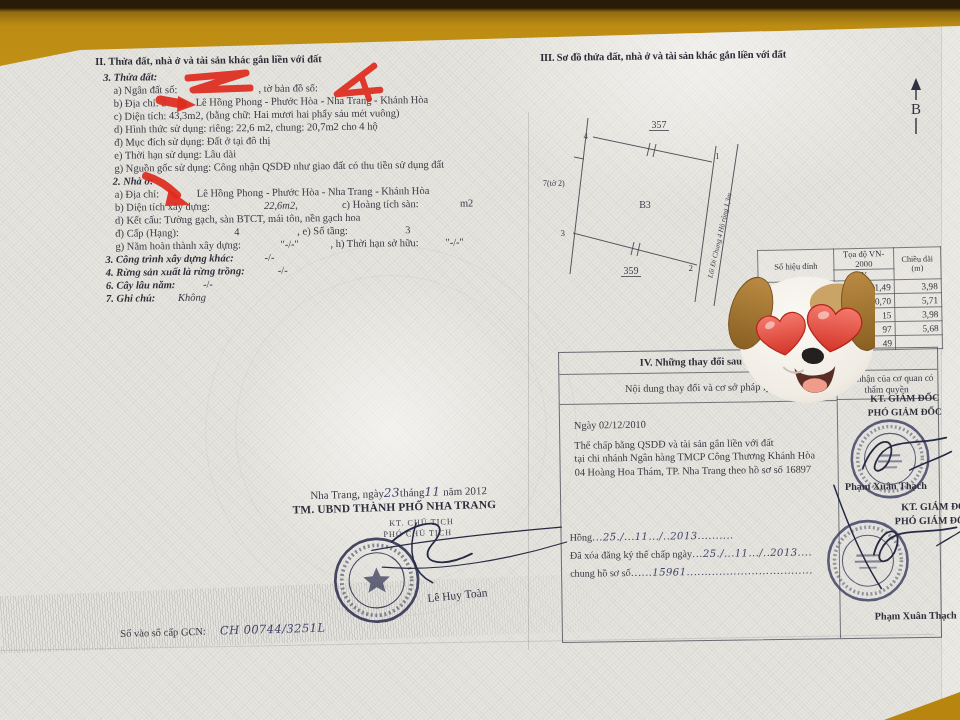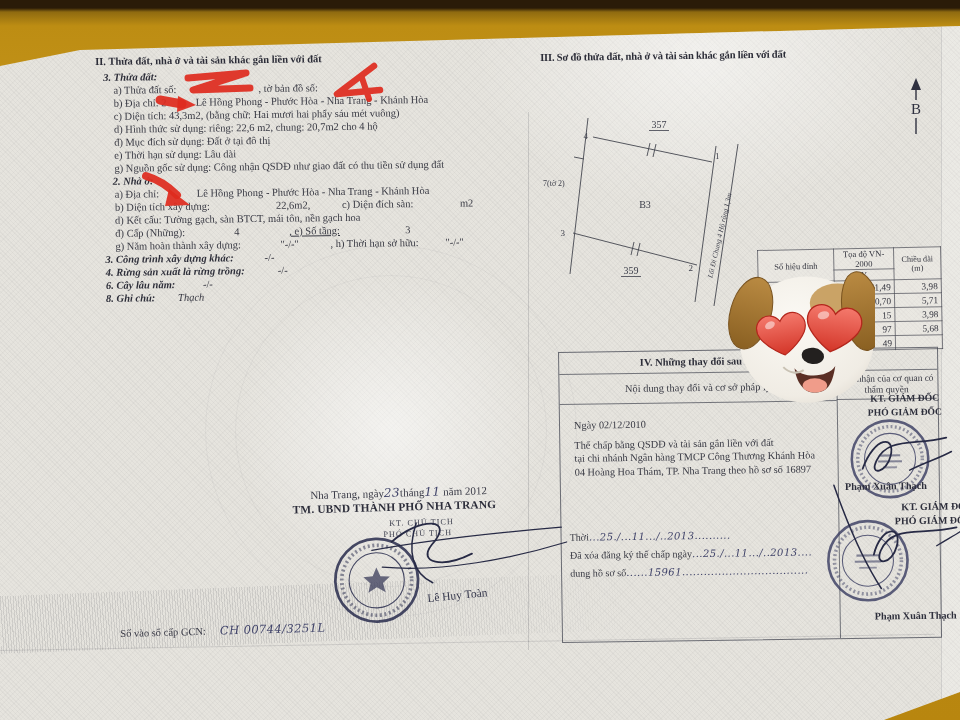--- a/index.html
+++ b/index.html
@@ -107,21 +107,21 @@
   </div>
 
   <div id="s2">
     <div class="ln hd" style="top:5px;">
         <span style="left:0;">II. Thửa đất, nhà ở và tài sản khác gắn liền với đất</span>
       </div>
     <div class="ln" style="top:21px;">
         <span class="bi" style="left:8px;">3. Thửa đất:</span>
       </div>
     <div class="ln" style="top:34px;">
-      <span style="left:18px;">a) Thửa đất số:</span>
+      <span style="left:18px;">a) Ngân đất số:</span>
       <span style="left:163px;">, tờ bản đồ số:</span>
     </div>
     <div class="ln" style="top:47px;">
       <span style="left:18px;">b) Địa chỉ: 2</span>
       <span style="left:100px;">Lê Hồng Phong - Phước Hòa - Nha Trang - Khánh Hòa</span>
     </div>
     <div class="ln" style="top:60px;">
         <span style="left:18px;">c) Diện tích: 43,3m2, (bằng chữ: Hai mươi hai phẩy sáu mét vuông)</span>
       </div>
     <div class="ln" style="top:73px;">
@@ -138,31 +138,31 @@
       </div>
     <div class="ln" style="top:125px;">
         <span class="bi" style="left:16px;">2. Nhà ở:</span>
       </div>
     <div class="ln" style="top:138px;">
       <span style="left:18px;">a) Địa chỉ:</span>
       <span style="left:100px;">Lê Hồng Phong - Phước Hòa - Nha Trang - Khánh Hòa</span>
     </div>
     <div class="ln" style="top:151px;">
       <span style="left:18px;">b) Diện tích xây dựng:</span>
-      <span style="left:179px;">22,6m2,</span>
-      <span style="left:245px;">c) Diện đích sàn:</span>
+      <span style="left:167px;font-style:italic;">22,6m2,</span>
+      <span style="left:245px;">c) Hoàng tích sàn:</span>
       <span style="left:363px;">m2</span>
     </div>
     <div class="ln" style="top:164px;">
         <span style="left:18px;">d) Kết cấu: Tường gạch, sàn BTCT, mái tôn, nền gạch hoa</span>
       </div>
     <div class="ln" style="top:177px;">
-      <span style="left:18px;">đ) Cấp (Những):</span>
+      <span style="left:18px;">đ) Cấp (Hạng):</span>
       <span style="left:137px;">4</span>
-      <span style="left:192px;text-decoration:underline;">, e) Số tầng:</span>
+      <span style="left:200px;">, e) Số tầng:</span>
       <span style="left:308px;">3</span>
     </div>
     <div class="ln" style="top:190px;">
       <span style="left:18px;">g) Năm hoàn thành xây dựng:</span>
       <span style="left:183px;">"-/-"</span>
       <span style="left:233px;">, h) Thời hạn sở hữu:</span>
       <span style="left:348px;">"-/-"</span>
     </div>
     <div class="ln" style="top:203px;">
       <span class="bi" style="left:8px;">3. Công trình xây dựng khác:</span>
@@ -170,22 +170,22 @@
     </div>
     <div class="ln" style="top:216px;">
       <span class="bi" style="left:8px;">4. Rừng sản xuất là rừng trồng:</span>
       <span style="left:180px;">-/-</span>
     </div>
     <div class="ln" style="top:229px;">
       <span class="bi" style="left:8px;">6. Cây lâu năm:</span>
       <span style="left:105px;">-/-</span>
     </div>
     <div class="ln" style="top:242px;">
-      <span class="bi" style="left:8px;">8. Ghi chú:</span>
-      <span style="left:80px;font-style:italic;">Thạch</span>
+      <span class="bi" style="left:8px;">7. Ghi chú:</span>
+      <span style="left:80px;font-style:italic;">Không</span>
     </div>
   </div>
 
   <div id="s3-heading">III. Sơ đồ thửa đất, nhà ở và tài sản khác gắn liền với đất</div>
 
   <svg id="north" viewBox="0 0 40 68">
     <line x1="20" y1="16" x2="20" y2="28" stroke="#2f3140" stroke-width="1.4"></line>
     <line x1="20" y1="46" x2="20" y2="62" stroke="#2f3140" stroke-width="1.4"></line>
     <polygon points="20,6 15,18 25,18" fill="#2f3140"></polygon>
     <text x="20" y="42" text-anchor="middle" font-size="15" fill="#2f3140" font-family="Liberation Serif, serif">B</text>
@@ -268,23 +268,23 @@
     <div class="vline"></div>
 
     <div class="entry1">
       <div class="dt">Ngày 02/12/2010</div>
       <div>Thế chấp bằng QSDĐ và tài sản gắn liền với đất</div>
       <div>tại chi nhánh Ngân hàng TMCP Công Thương Khánh Hòa</div>
       <div>04 Hoàng Hoa Thám, TP. Nha Trang theo hồ sơ số 16897</div>
     </div>
 
     <div class="entry2">
-      <div><span>Thời</span><span class="hw">...25./...11.../..2013..........</span></div>
+      <div><span>Hồng</span><span class="hw">...25./...11.../..2013..........</span></div>
       <div><span>Đã xóa đăng ký thế chấp ngày</span><span class="hw">...25./...11.../..2013....</span></div>
-      <div><span>dung hồ sơ số</span><span class="hw">......15961...................................</span></div>
+      <div><span>chung hồ sơ số</span><span class="hw">......15961...................................</span></div>
     </div>
 
     <div class="sgn-title" style="left:292px;top:44px;width:106px;">KT. GIÁM ĐỐC</div>
     <div class="sgn-title" style="left:292px;top:58px;width:106px;">PHÓ GIÁM ĐỐC</div>
     <svg class="stamp" style="position:absolute;left:287px;top:68px;width:85px;height:85px;" viewBox="0 0 100 100">
       <circle cx="50" cy="50" r="45" fill="none" stroke="currentColor" stroke-width="3"></circle>
       <circle cx="50" cy="50" r="30" fill="none" stroke="currentColor" stroke-width="1.2"></circle>
       <circle cx="50" cy="50" r="38" fill="none" stroke="currentColor" stroke-width="4" stroke-dasharray="2.2 2.8" opacity=".6"></circle>
       <line x1="38" y1="46" x2="62" y2="46" stroke="currentColor" stroke-width="2.4" opacity=".7"></line>
       <line x1="36" y1="53" x2="64" y2="53" stroke="currentColor" stroke-width="2.4" opacity=".7"></line>

